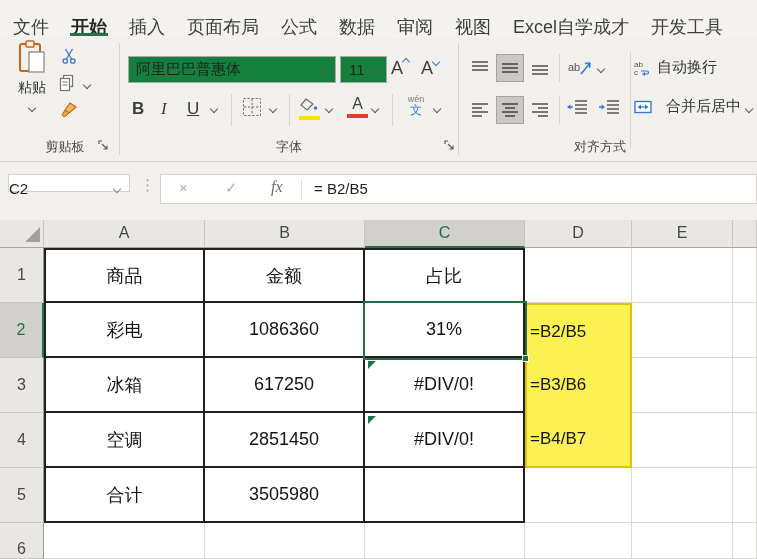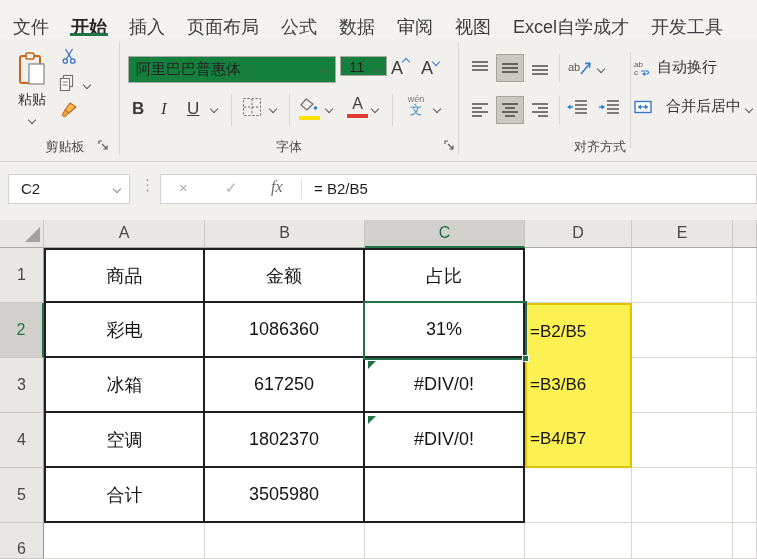--- a/index.html
+++ b/index.html
@@ -16,35 +16,35 @@
   
   .ribbon { position:relative; height:124px; background:#f2f0ed; border-bottom:1px solid #d5d2cf; }
   .vsep { position:absolute; width:1px; background:#d8d5d1; }
   .grplabel { position:absolute; bottom:5px; font-size:13px; color:#4c4a48; text-align:center; }
   .launch { position:absolute; bottom:7px; }
   .chv { display:inline-block; width:6px; height:6px; border-right:1.3px solid #5c5a58; border-bottom:1.3px solid #5c5a58; transform:rotate(45deg); }
   .pos { position:absolute; }
   .rbtn { position:absolute; display:flex; align-items:center; justify-content:center; }
   .abtn { position:absolute; width:28px; height:28px; display:flex; align-items:center; justify-content:center; border:1px solid transparent; }
   .abtn.active { background:#cbc8c4; border-color:#a7a4a0; }
-  .paste { position:absolute; left:8px; top:14px; width:48px; text-align:center; }
+  .paste { position:absolute; left:8px; top:2px; width:48px; text-align:center; }
   .paste .lbl { font-size:14px; color:#333; margin-top:1px; }
   .combo { position:absolute; background:#15803d; border:1px solid #aaa8a6; font-size:15px; color:#222; display:flex; align-items:center; }
   .bigA { font-size:18px; color:#3f3f3f; }
   .caret-u { display:inline-block; width:6px; height:6px; border-left:1.5px solid #2b7cd3; border-top:1.5px solid #2b7cd3; transform:rotate(45deg); position:relative; top:-7px; }
   .caret-d { display:inline-block; width:6px; height:6px; border-right:1.5px solid #2b7cd3; border-bottom:1.5px solid #2b7cd3; transform:rotate(45deg); position:relative; top:-7px; }
   .cbar { width:21px; height:4px; margin-top:1px; }
   .btxt { font-size:17px; color:#3b3b3b; }
   .phon { font-size:9px; color:#777; line-height:9px; text-align:center; }
   .phon .cjk { font-size:12px; color:#2b7cd3; line-height:13px; }
   .ric-lbl { font-size:15px; color:#333; margin-left:5px; white-space:nowrap; }
 
   
   .fbar { position:relative; height:50px; background:#f2f0ed; }
-  .namebox { position:absolute; left:8px; top:12px; width:122px; height:30px; background:#fff; border:1px solid #d3d0cd; font-size:15px; color:#1f1f1f; line-height:28px; padding-left:12px; }
+  .namebox { position:absolute; left:8px; top:12px; width:122px; height:18px; background:#fff; border:1px solid #d3d0cd; font-size:15px; color:#1f1f1f; line-height:28px; }
   .namebox .chv { position:absolute; right:9px; top:11px; border-color:#8a8886; }
   .fdots { position:absolute; left:140px; top:14px; color:#a5a3a0; font-size:15px; }
   .fxbox { position:absolute; left:160px; top:12px; width:597px; height:30px; background:#fff; border:1px solid #d3d0cd; }
   .fcancel { position:absolute; left:18px; top:4px; font-size:15px; color:#b0aeab; }
   .fenter { position:absolute; left:64px; top:4px; font-size:15px; color:#b0aeab; }
   .ffx { position:absolute; left:110px; top:3px; font-size:16px; font-style:italic; font-family:"Liberation Serif", serif; color:#6e6c6a; }
   .fdiv { position:absolute; left:140px; top:4px; bottom:4px; width:1px; background:#e3e1de; }
   .fformula { position:absolute; left:153px; top:5px; font-size:15px; color:#1f1f1f; }
 
   .spacer { height:8px; background:#f2f0ed; }
@@ -129,21 +129,21 @@
         <path d="M1,4 V1 H4" fill="none" stroke="#5f5d5b" stroke-width="1.2"></path>
         <path d="M4,4 L9,9 M9,5.5 V9 H5.5" fill="none" stroke="#5f5d5b" stroke-width="1.2"></path>
       </svg>
     </div>
     <div class="vsep" style="left:119px; top:5px; height:112px;"></div>
 
     <div class="combo" style="left:128px; top:18px; width:208px; height:27px;">
       <span style="padding-left:7px;">阿里巴巴普惠体</span>
       <span class="chv pos" style="right:8px; top:9px;"></span>
     </div>
-    <div class="combo" style="left:340px; top:18px; width:47px; height:20px;">
+    <div class="combo" style="left:340px; top:18px; width:47px; height:27px;">
       <span style="padding-left:8px;">11</span>
       <span class="chv pos" style="right:5px; top:9px;"></span>
     </div>
     <div class="rbtn" style="left:391px; top:20px;">
       <span class="bigA">A</span>
         <span class="caret-u"></span>
     </div>
     <div class="rbtn" style="left:421px; top:20px;">
       <span class="bigA">A</span>
         <span class="caret-d"></span>
@@ -353,21 +353,21 @@
       <div class="tc w-b">617250</div>
       <div class="tc w-c">#DIV/0!</div>
       <div class="gc w-d"></div>
       <div class="gc w-e"></div>
       <div class="gc w-f"></div>
     </div>
 
     <div class="r" style="top:193px;">
       <div class="rh">4</div>
       <div class="tc w-a bl">空调</div>
-      <div class="tc w-b">1802370</div>
+      <div class="tc w-b">2851450</div>
       <div class="tc w-c">#DIV/0!</div>
       <div class="gc w-d"></div>
       <div class="gc w-e"></div>
       <div class="gc w-f"></div>
     </div>
 
     <div class="r" style="top:248px;">
       <div class="rh">5</div>
       <div class="tc w-a bl">合计</div>
       <div class="tc w-b">3505980</div>

